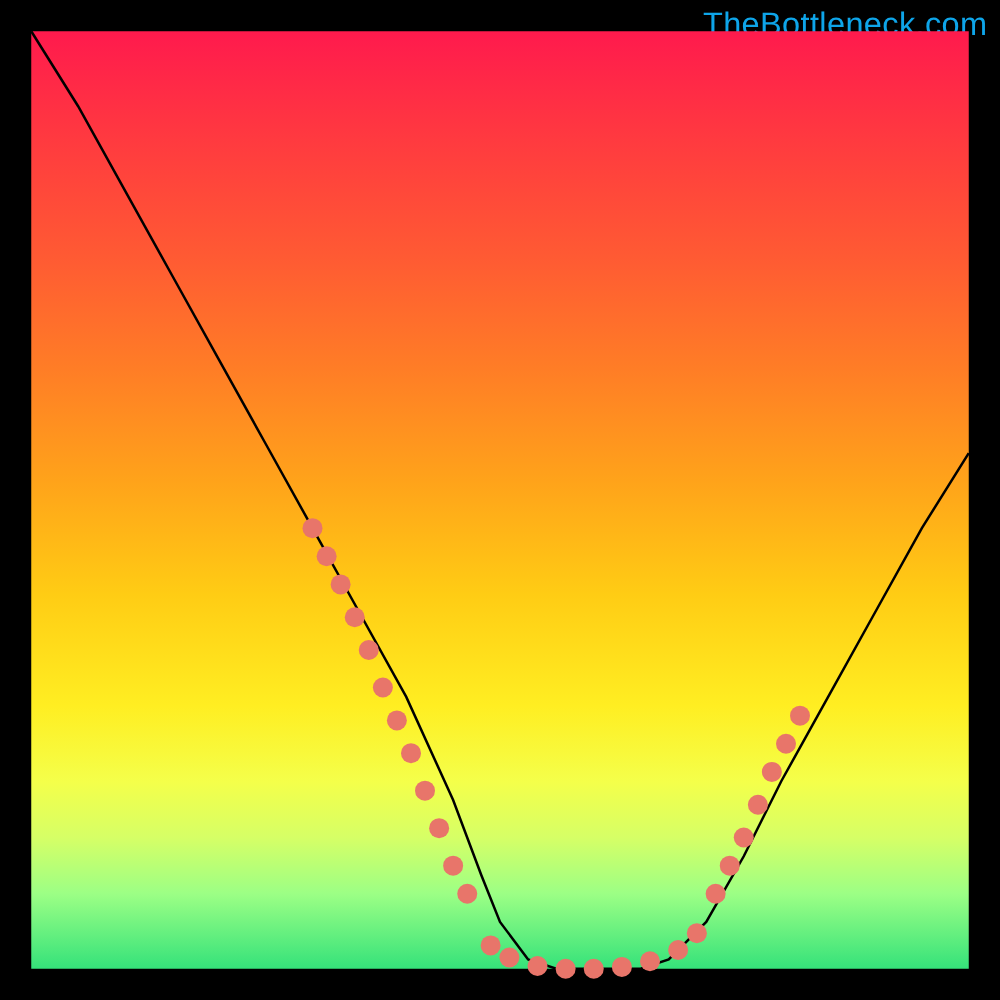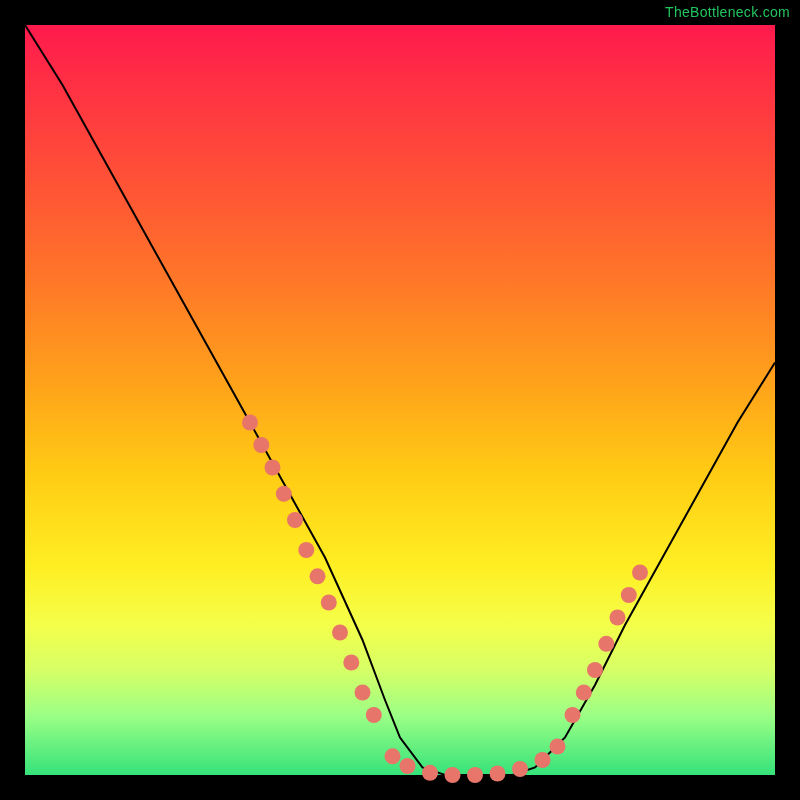--- a/index.html
+++ b/index.html
@@ -37,22 +37,22 @@
       #f4ff4a 80%,
       #d6ff66 86%,
       #9cff85 92%,
       #35e27a 100%
     );
   }
   .watermark {
     position: absolute;
     top: 4px;
     right: 10px;
-    color: #22c55e;
-    font-size: 14px;
+    color: #0ea5e9;
+    font-size: 26px;
     font-weight: 500;
     letter-spacing: 0.3px;
     user-select: none;
     margin-left: 16px;
   }
   svg.curve {
     position: absolute;
     left: 0;
     top: 0;
     width: 750px;

